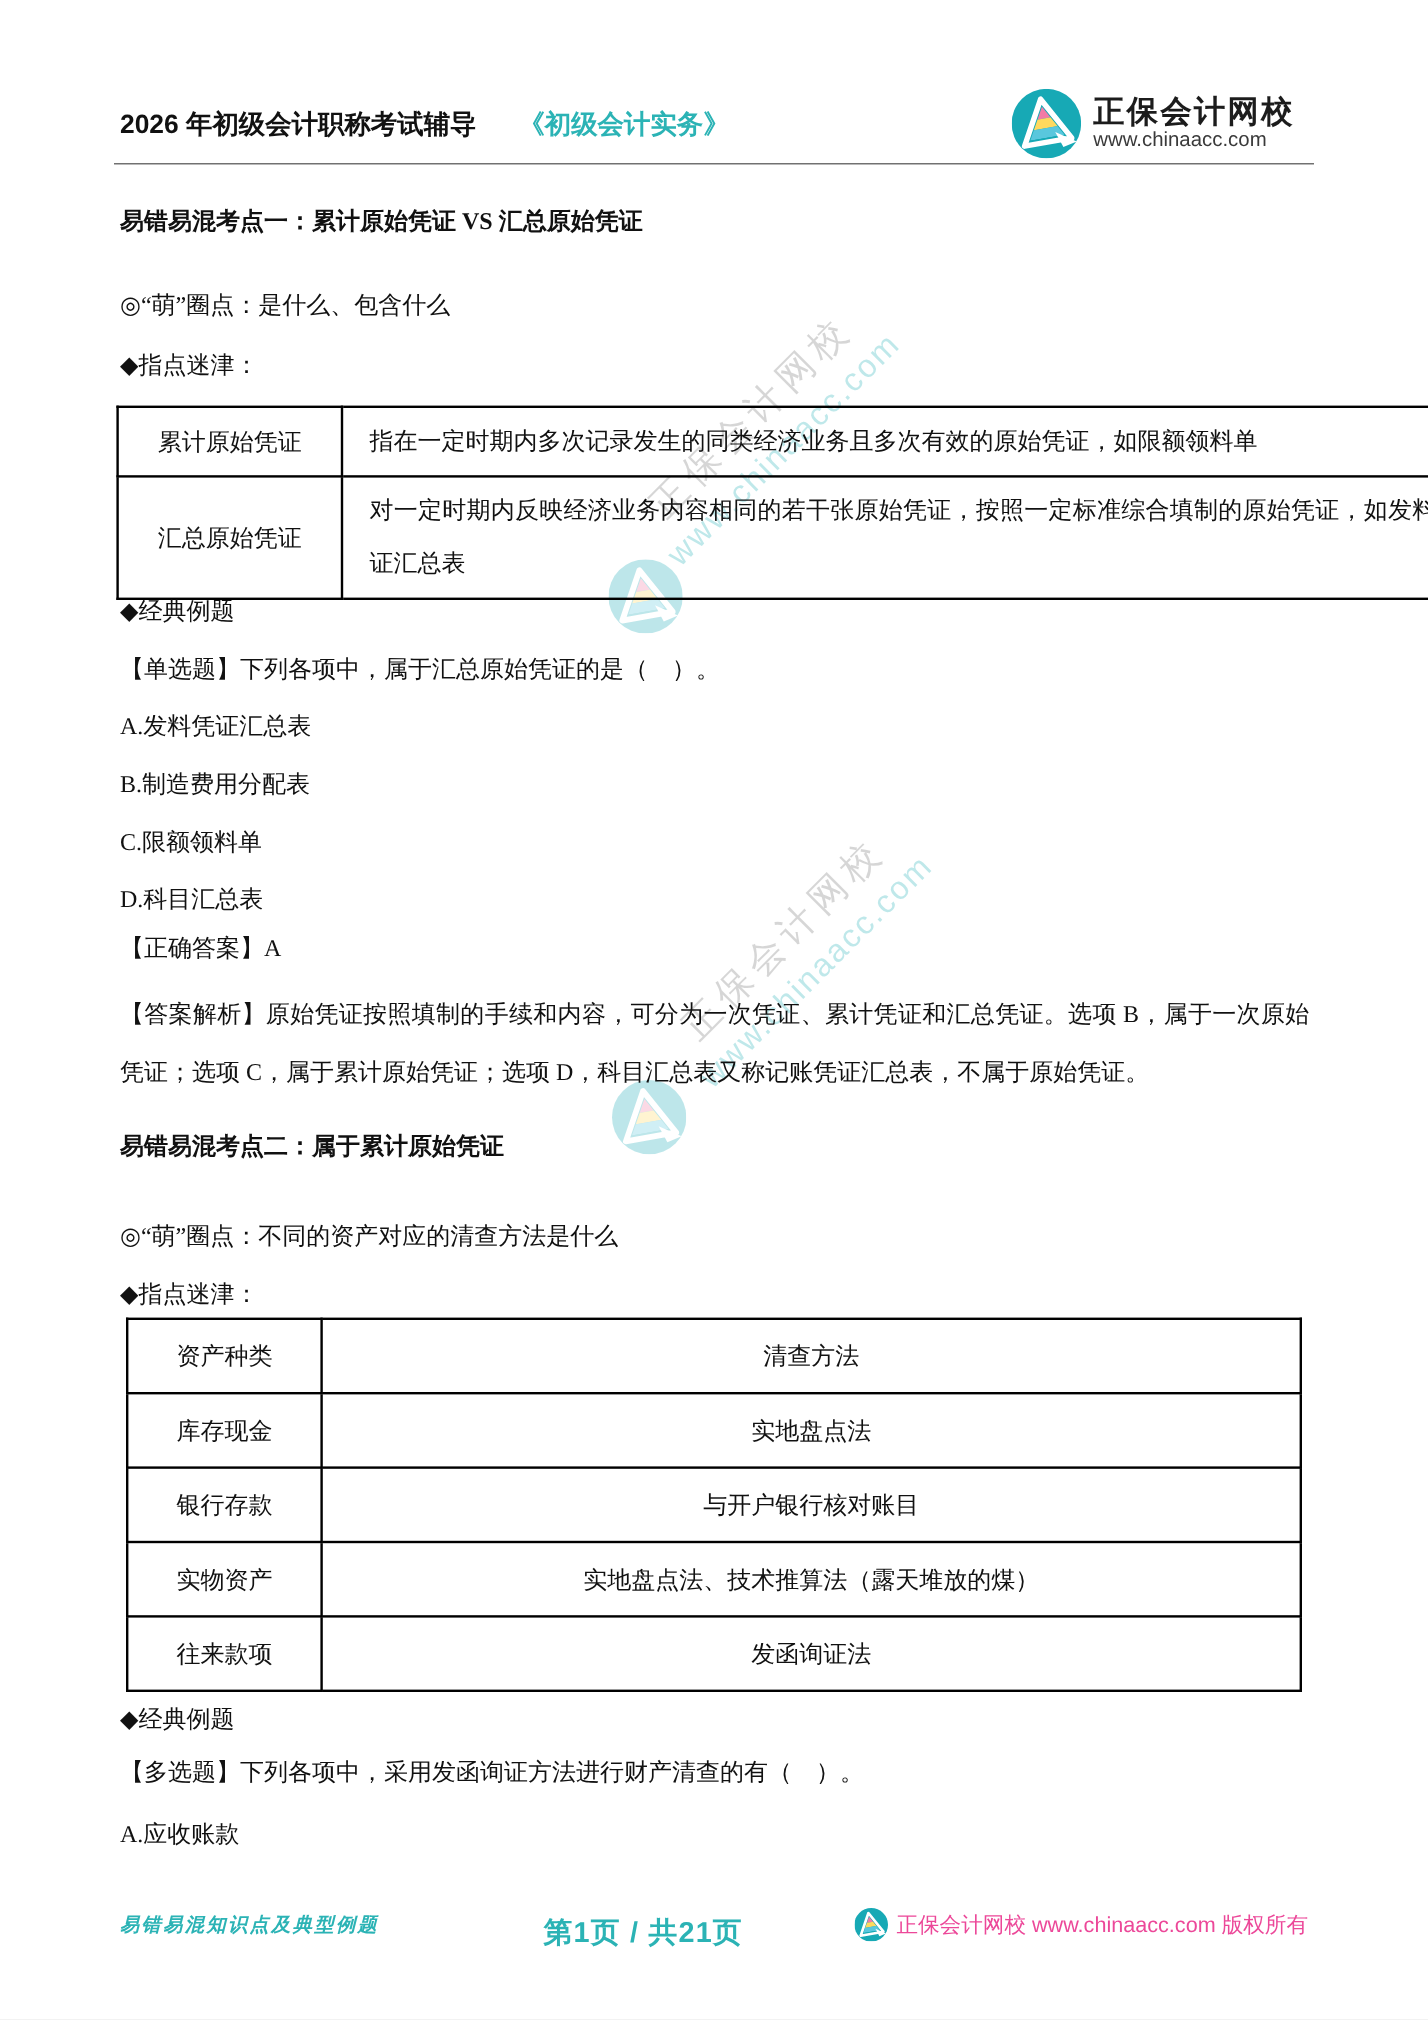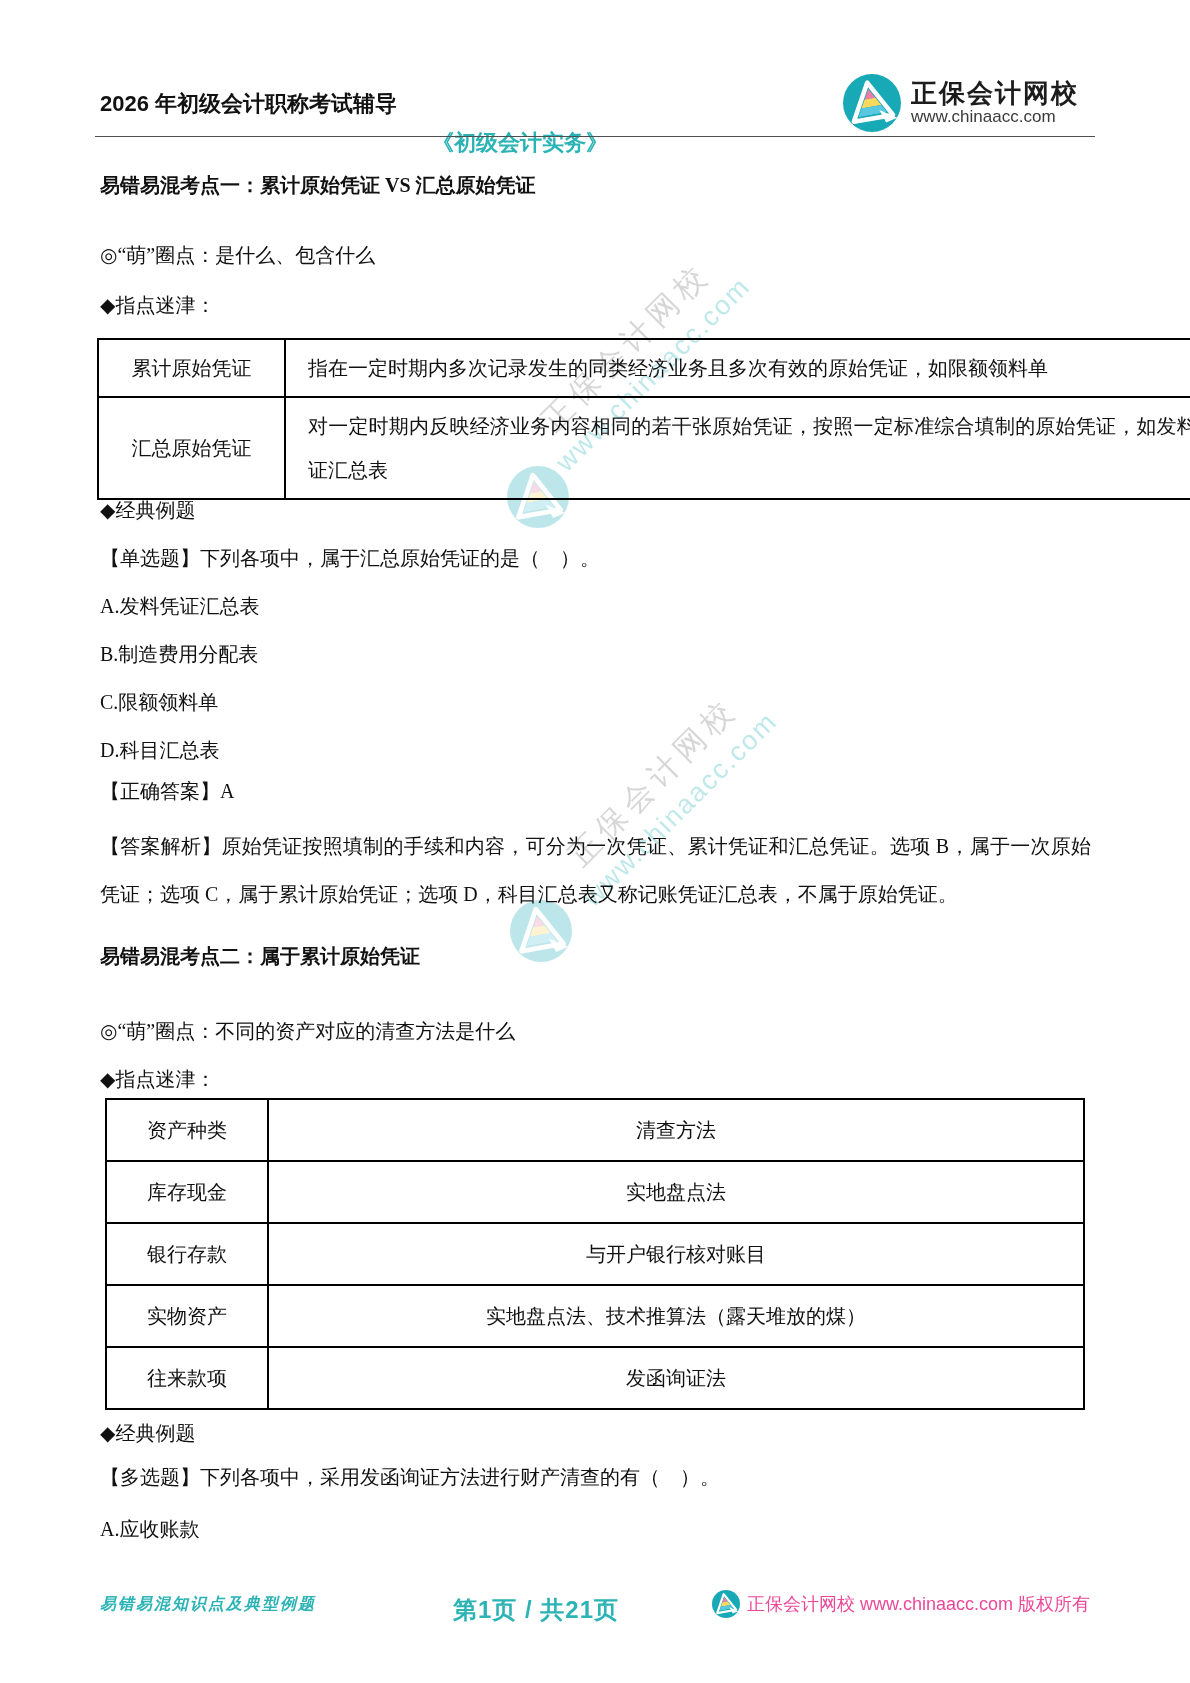--- a/index.html
+++ b/index.html
@@ -83,21 +83,21 @@
     <div class="wm-text" style="left:535px;top:757px;">
       <div class="wm-line1">正保会计网校</div>
       <div class="wm-line2">www.chinaacc.com</div>
     </div>
     <svg class="wm-logo" style="left:510px;top:900px;">
         <use href="#brandlogo"></use>
       </svg>
   </div>
 
   <div class="abs sans fs22" style="left:100px;top:90px;font-weight:600;">2026 年初级会计职称考试辅导</div>
-  <div class="abs sans fs22 accent" style="left:432px;top:90px;font-weight:600;margin-top:39px;">《初级会计实务》</div>
+  <div class="abs sans fs22 accent" style="left:432px;top:90px;font-weight:600;">《初级会计实务》</div>
   <div class="brand">
     <svg class="logo">
         <use href="#brandlogo"></use>
       </svg>
     <div>
       <div class="brand-name sans">正保会计网校</div>
       <div class="brand-url sans">www.chinaacc.com</div>
     </div>
   </div>
   <div class="header-rule"></div>

